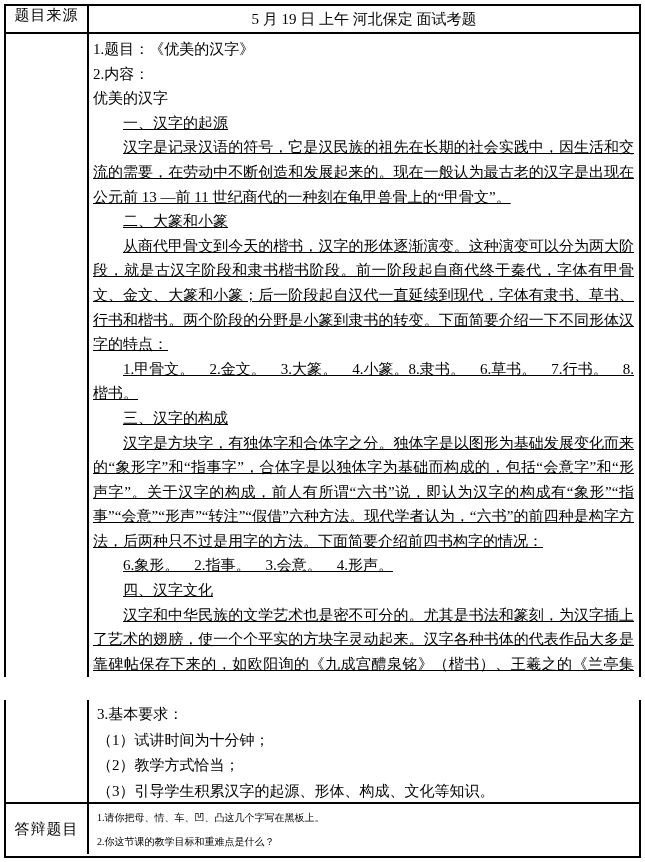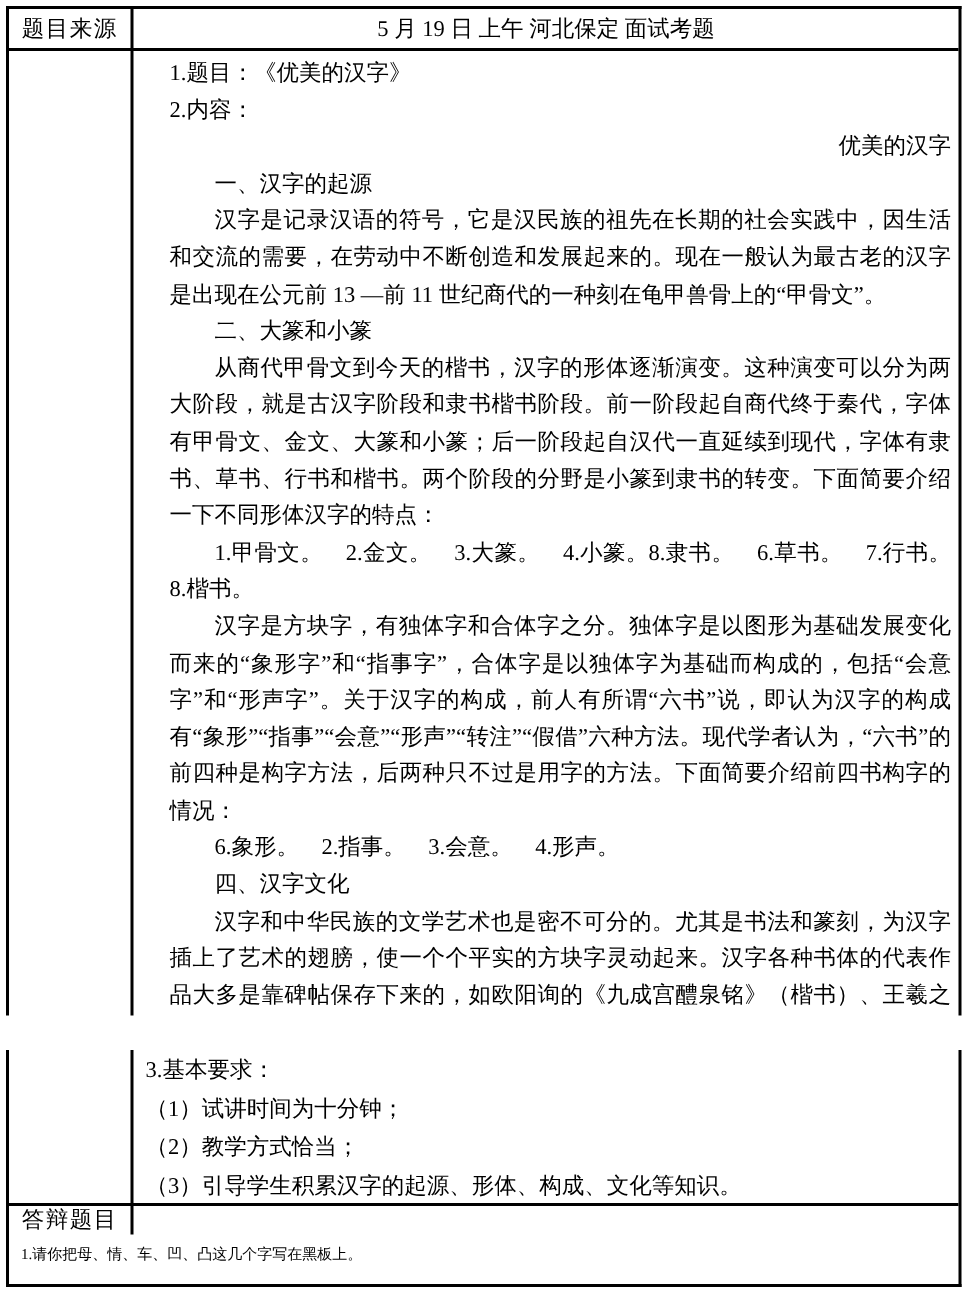--- a/index.html
+++ b/index.html
@@ -16,44 +16,44 @@
   .sec1 {
     position: absolute; left: 4px; top: 4px;
     width: 637px; height: 673px;
     border: 2px solid #000; border-bottom: 0;
     background: #fff;
   }
   .row-header { display: flex; height: 28px; border-bottom: 2px solid #000; }
   .label-col {
     flex: none; width: 83px;
     border-right: 2px solid #000;
-    display: flex; align-items: center; justify-content: center;
+    display: flex; align-items: flex-start; justify-content: center;
     font-size: 15px; letter-spacing: 1px;
   }
   .value-col {
     flex: 1; display: flex; align-items: center; justify-content: center;
     font-size: 15px;
   }
   .row-body { display: flex; height: 643px; }
   .trial-label-cell {
     flex: none; width: 83px;
     border-right: 2px solid #000;
     display: flex; align-items: flex-end; justify-content: center;
     font-size: 15px; letter-spacing: 1px;
   }
   .trial-label-cell span { transform: translateY(48px); }
   .content {
     flex: 1; overflow: hidden;
-    padding: 3px 5px 0 24px;
+    padding: 3px 5px 0 4px;
     font-size: 15px; line-height: 24.6px;
     text-align: justify;
   }
   .content p { margin: 0; }
-  .indent { text-indent: 2em; }
-  .center { text-align: right; text-indent: 0; }
+  .indent { text-indent: 2em; text-decoration: underline; }
+  .center { text-align: left; text-indent: 0; }
 
   
   .sec2 {
     position: absolute; left: 4px; top: 700px;
     width: 637px; height: 158px;
     border: 2px solid #000; border-top: 0;
     background: #fff;
   }
   .req-row { display: flex; height: 104px; border-bottom: 2px solid #000; }
   .req-label-cell, .def-label-cell {
@@ -61,21 +61,21 @@
     border-right: 2px solid #000;
     display: flex; align-items: center; justify-content: center;
     font-size: 15px; letter-spacing: 1px;
   }
   .req-content {
     flex: 1; overflow: hidden;
     padding: 2px 18px 0 8px;
     font-size: 15px; line-height: 25.5px;
   }
   .req-content p, .def-content p { margin: 0; }
-  .def-row { display: flex; height: 50px; flex-direction: column; }
+  .def-row { display: flex; height: 50px; }
   .def-content {
     flex: 1; overflow: hidden;
     padding: 2px 5px 0 8px;
     font-size: 10px; line-height: 23.5px;
   }
 </style>
 </head>
 <body>
 
 <div class="page">
@@ -95,20 +95,21 @@
       </div>
       <div class="content">
         <p>1.题目：《优美的汉字》</p>
         <p>2.内容：</p>
         <p class="center">优美的汉字</p>
         <p class="indent">一、汉字的起源</p>
         <p class="indent">汉字是记录汉语的符号，它是汉民族的祖先在长期的社会实践中，因生活和交流的需要，在劳动中不断创造和发展起来的。现在一般认为最古老的汉字是出现在公元前 13 —前 11 世纪商代的一种刻在龟甲兽骨上的“甲骨文”。</p>
         <p class="indent">二、大篆和小篆</p>
         <p class="indent">从商代甲骨文到今天的楷书，汉字的形体逐渐演变。这种演变可以分为两大阶段，就是古汉字阶段和隶书楷书阶段。前一阶段起自商代终于秦代，字体有甲骨文、金文、大篆和小篆；后一阶段起自汉代一直延续到现代，字体有隶书、草书、行书和楷书。两个阶段的分野是小篆到隶书的转变。下面简要介绍一下不同形体汉字的特点：</p>
         <p class="indent">1.甲骨文。　2.金文。　3.大篆。　4.小篆。8.隶书。　6.草书。　7.行书。　8.楷书。</p>
+        <p class="indent">三、汉字的构成</p>
         <p class="indent">汉字是方块字，有独体字和合体字之分。独体字是以图形为基础发展变化而来的“象形字”和“指事字”，合体字是以独体字为基础而构成的，包括“会意字”和“形声字”。关于汉字的构成，前人有所谓“六书”说，即认为汉字的构成有“象形”“指事”“会意”“形声”“转注”“假借”六种方法。现代学者认为，“六书”的前四种是构字方法，后两种只不过是用字的方法。下面简要介绍前四书构字的情况：</p>
         <p class="indent">6.象形。　2.指事。　3.会意。　4.形声。</p>
         <p class="indent">四、汉字文化</p>
         <p class="indent">汉字和中华民族的文学艺术也是密不可分的。尤其是书法和篆刻，为汉字插上了艺术的翅膀，使一个个平实的方块字灵动起来。汉字各种书体的代表作品大多是靠碑帖保存下来的，如欧阳询的《九成宫醴泉铭》（楷书）、王羲之的《兰亭集序》（行书）、颜真卿的《多宝塔》（楷书）、怀素的《自叙帖》（草书）等。</p>
       </div>
     </div>
   </div>
 
   <div class="sec2">
     <div class="req-row">

